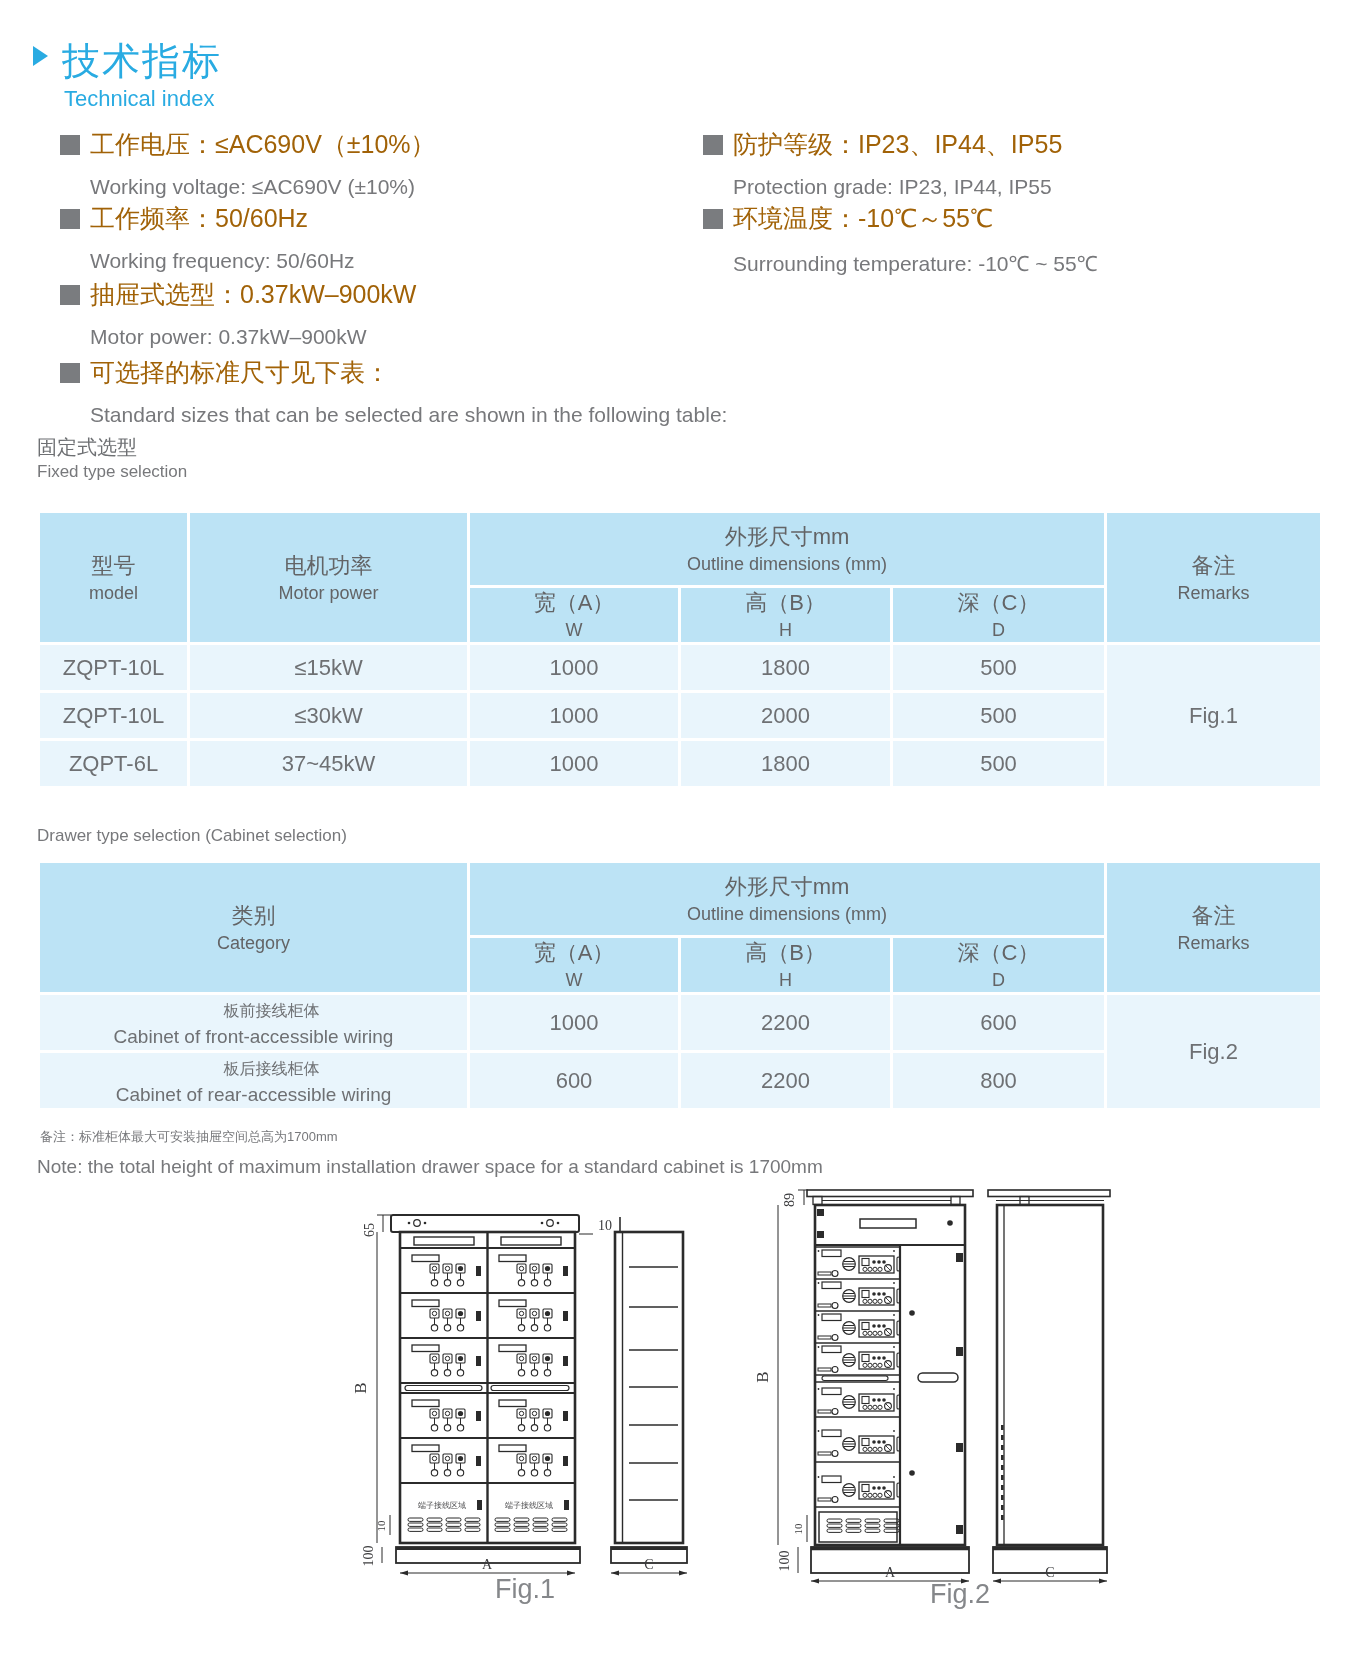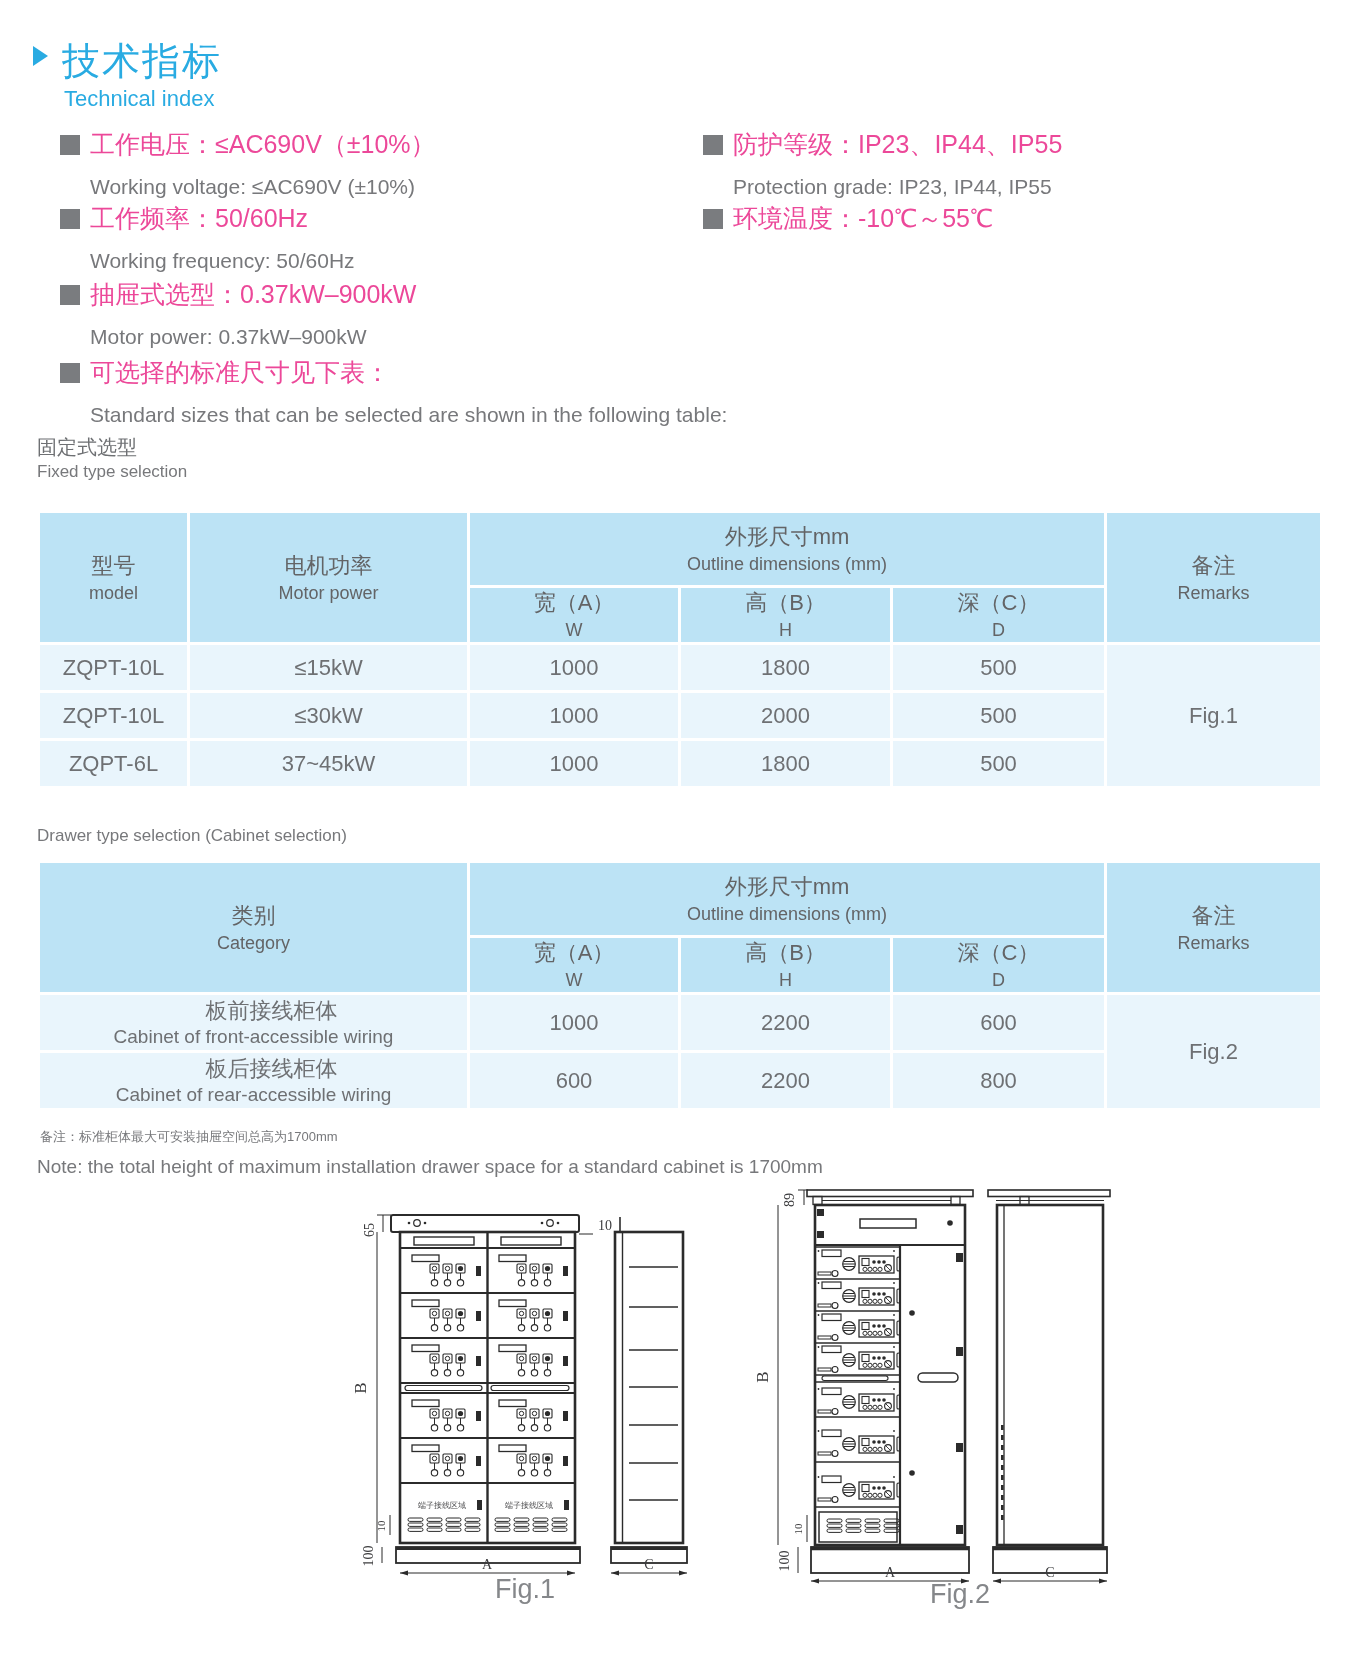--- a/index.html
+++ b/index.html
@@ -7,35 +7,35 @@
         font-family:"Liberation Sans", sans-serif;color:#6e7073;}
   .abs{position:absolute;}
 
   
   .tri{width:0;height:0;border-top:10px solid transparent;border-bottom:10px solid transparent;
        border-left:15px solid #29abe2;}
   .title-cn{font-size:38px;color:#29abe2;letter-spacing:2px;}
   .title-en{font-size:22px;color:#29abe2;}
 
   
-  .spec-cn{display:flex;align-items:center;gap:10px;font-size:25px;color:#ec4899;}
+  .spec-cn{display:flex;align-items:center;gap:10px;font-size:25px;color:#a16207;}
   .bullet{width:20px;height:20px;background:#7a7c7f;flex:0 0 auto;}
   .spec-en{font-size:21px;color:#77787b;margin:14px 0 0 30px;}
 
   .sec-cn{font-size:20px;color:#6e7073;}
   .sec-en{font-size:17px;color:#77787b;}
 
   
   table{border-collapse:collapse;table-layout:fixed;position:absolute;}
   th,td{border:3px solid #ffffff;padding:0;text-align:center;vertical-align:middle;font-weight:normal;}
   .t-head{background:#bce3f5;color:#636466;}
   .t-body{background:#e9f5fc;color:#6e7073;font-size:22px;}
   .hcn{display:block;font-size:22px;line-height:30px;}
   .hen{display:block;font-size:18px;line-height:24px;}
-  .catcn{display:block;font-size:22px;line-height:28px;margin-left:36px;}
+  .catcn{display:block;font-size:16px;line-height:28px;margin-left:36px;}
   .caten{display:block;font-size:19px;line-height:24px;}
 
   .note-cn{font-size:13px;color:#77787b;}
   .note-en{font-size:19px;color:#77787b;}
 
   
   svg{position:absolute;overflow:visible;}
   .ln{stroke:#2b2b2b;fill:none;}
   .fill{fill:#2b2b2b;stroke:none;}
   .dim{font-size:14px;fill:#3c3c3e;font-family:"Liberation Serif", serif;}
@@ -87,20 +87,21 @@
         <span class="bullet"></span>
         <span>防护等级：IP23、IP44、IP55</span>
       </div>
     <div class="spec-en">Protection grade: IP23, IP44, IP55</div>
   </div>
   <div class="abs" style="left:703px;top:202px;">
     <div class="spec-cn">
         <span class="bullet"></span>
         <span>环境温度：-10℃～55℃</span>
       </div>
+    <div class="spec-en">Surrounding temperature: -10℃ ~ 55℃</div>
   </div>
 
   <div class="abs sec-cn" style="left:37px;top:434px;">固定式选型</div>
   <div class="abs sec-en" style="left:37px;top:462px;">Fixed type selection</div>
 
   <table style="left:37px;top:510px;width:1283px;">
     <colgroup>
         <col style="width:150px">
         <col style="width:280px">
         <col style="width:211px">

